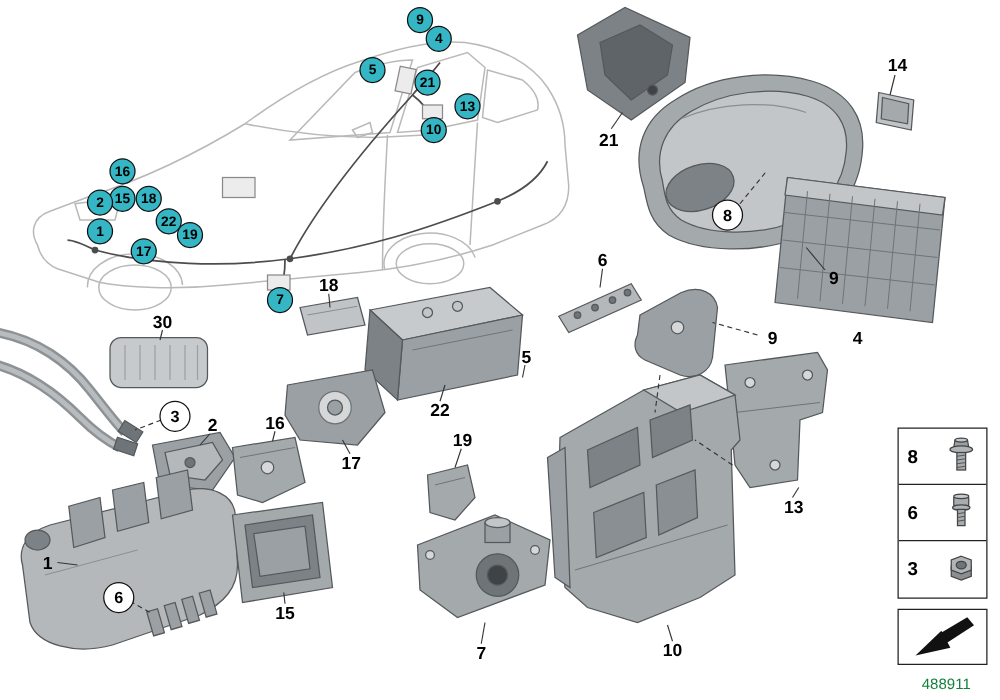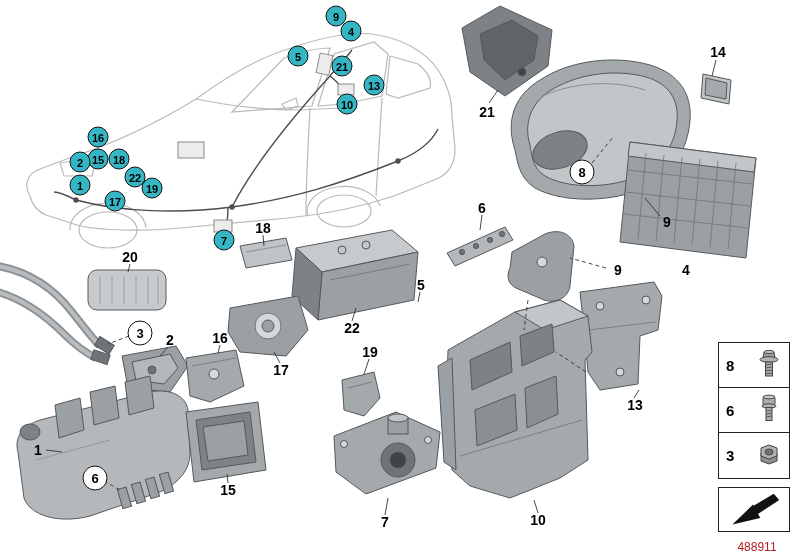--- a/index.html
+++ b/index.html
@@ -12,21 +12,21 @@
       font-size:11px;font-weight:bold;transform:translate(-50%,-50%);box-sizing:border-box;}
   .co.fast{width:25px;height:25px;background:#fff;font-size:13px;}
   .pl{position:absolute;transform:translate(-50%,-50%);font-size:14px;font-weight:bold;white-space:nowrap;}
   .legend{position:absolute;left:718px;top:342px;width:72px;border:1.3px solid #222;background:#fff;box-sizing:border-box;}
   .legend-row{height:45px;display:flex;align-items:center;justify-content:space-between;
       padding:0 7px;border-bottom:1.3px solid #222;box-sizing:border-box;}
   .legend-row:last-child{border-bottom:none;}
   .legend-num{font-size:15px;font-weight:bold;}
   .arrowbox{position:absolute;left:718px;top:487px;width:72px;height:45px;border:1.3px solid #222;
       background:#fff;display:flex;align-items:center;justify-content:center;box-sizing:border-box;}
-  .did{position:absolute;left:757px;top:540px;transform:translateX(-50%);font-size:12px;color:#b91c1c;text-align:center;}
+  .did{position:absolute;left:757px;top:540px;transform:translateX(-50%);font-size:12px;color:#15803d;text-align:center;}
 </style>
 </head>
 <body>
 
 <div class="canvas">
 
   <svg class="scene" width="800" height="560" viewBox="0 0 800 560">
 
     <g stroke="#b9b9b9" fill="none" stroke-width="1.2">
       <path d="M30,196 C24,186 26,174 40,169 L72,157 C112,144 152,126 196,99 C226,77 256,59 288,49 C322,37 352,32 372,34 C402,38 426,52 438,70 C448,85 452,100 452,116 L455,149 C455,165 448,175 434,180 L394,196 C358,208 318,215 288,218 L180,228 C140,232 100,230 80,226 L46,215 C36,211 32,204 30,196 Z"></path>
@@ -266,21 +266,21 @@
   <div class="co fast" style="left:140px;top:333px">3</div>
   <div class="co fast" style="left:95px;top:478px">6</div>
 
   <div class="pl" style="left:487px;top:112px">21</div>
   <div class="pl" style="left:718px;top:52px">14</div>
   <div class="pl" style="left:667px;top:222px">9</div>
   <div class="pl" style="left:686px;top:270px">4</div>
   <div class="pl" style="left:482px;top:208px">6</div>
   <div class="pl" style="left:618px;top:270px">9</div>
   <div class="pl" style="left:263px;top:228px">18</div>
-  <div class="pl" style="left:130px;top:257px">20</div>
+  <div class="pl" style="left:130px;top:257px">30</div>
   <div class="pl" style="left:421px;top:285px">5</div>
   <div class="pl" style="left:352px;top:328px">22</div>
   <div class="pl" style="left:170px;top:340px">2</div>
   <div class="pl" style="left:220px;top:338px">16</div>
   <div class="pl" style="left:281px;top:370px">17</div>
   <div class="pl" style="left:370px;top:352px">19</div>
   <div class="pl" style="left:635px;top:405px">13</div>
   <div class="pl" style="left:38px;top:450px">1</div>
   <div class="pl" style="left:228px;top:490px">15</div>
   <div class="pl" style="left:385px;top:522px">7</div>

